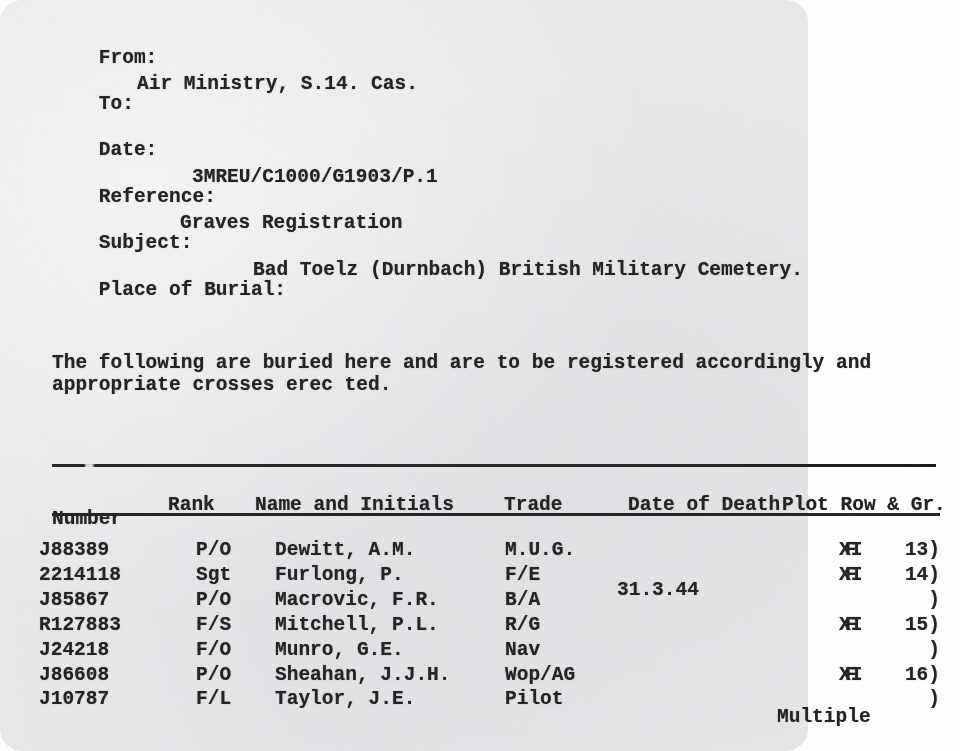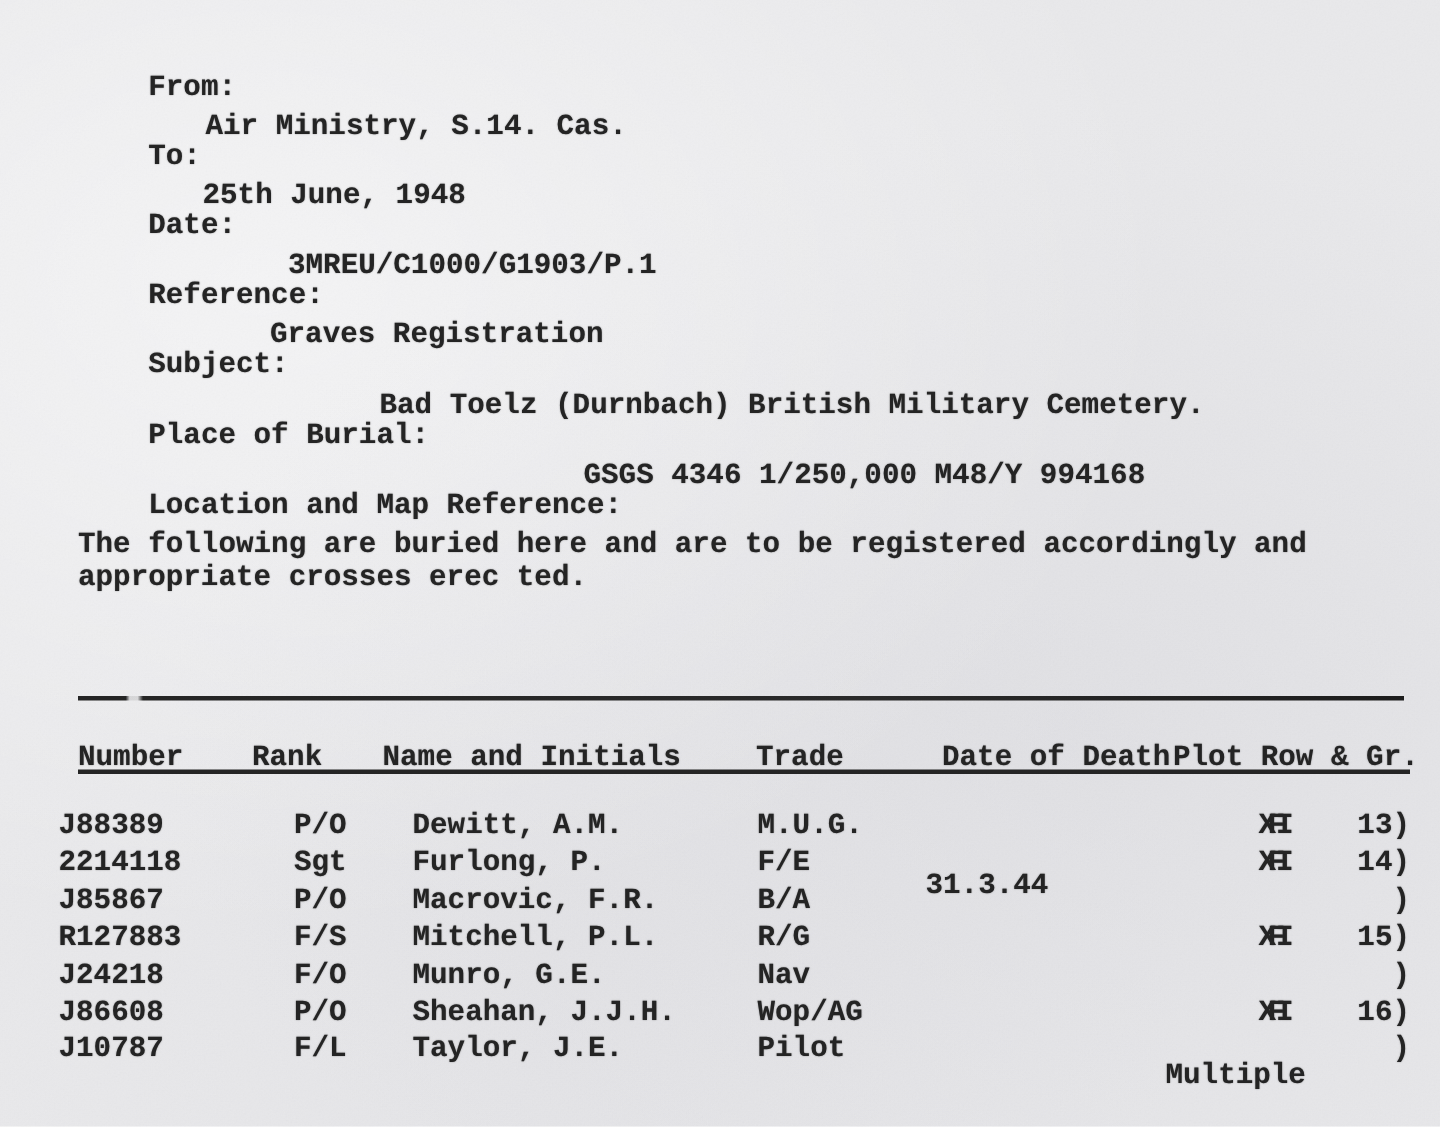--- a/index.html
+++ b/index.html
@@ -3,50 +3,51 @@
 <meta charset="utf-8">
 <style>
   html, body { margin: 0; padding: 0; }
   body {
     width: 960px; height: 751px;
     font-family: "Liberation Mono", "DejaVu Sans Mono", monospace;
     overflow: hidden;
   }
   .paper {
     position: relative;
-    width: 960px; height: 751px;
+    width: 808px; height: 751px;
     background:
       radial-gradient(ellipse at 18% 25%, rgba(255,255,255,0.5) 0%, rgba(255,255,255,0) 55%),
       radial-gradient(ellipse at 75% 65%, rgba(215,215,220,0.45) 0%, rgba(215,215,220,0) 60%),
       radial-gradient(ellipse at 40% 90%, rgba(222,222,226,0.4) 0%, rgba(222,222,226,0) 50%),
       #e9e9eb;
     color: #242424;
     font-size: 19.5px;
     font-weight: 700;
     line-height: 1;
+    border-radius: 22px;
   }
   .noise-layer {
     position: absolute; inset: 0;
     pointer-events: none;
     mix-blend-mode: multiply;
     opacity: .5;
   }
   .line { position: absolute; left: 52px; white-space: pre; text-shadow: 0 0 1px rgba(40,40,40,.55); }
   .line .val { position: absolute; top: 0; white-space: pre; }
   .note { position: absolute; left: 52px; width: 860px; line-height: 21.5px; text-shadow: 0 0 1px rgba(40,40,40,.55); }
   .rule { position: absolute; background: #252525; }
   .rule.broken {
     background: linear-gradient(90deg,
       #252525 0%, #252525 3.6%,
       rgba(37,37,37,0.1) 3.9%, rgba(37,37,37,0.1) 4.5%,
       #252525 4.9%, #2a2a2a 60%, #1d1d1d 100%);
   }
   .hdr-row, .t-row { position: absolute; left: 0; width: 960px; height: 25px; white-space: pre; text-shadow: 0 0 1px rgba(40,40,40,.55); }
   .hdr-row span, .t-row span { position: absolute; top: 0; }
-  .h-num   { left: 52px; }
+  .h-num   { left: 52px; margin-top: 14px; }
   .h-rank  { left: 168px; text-align: right; }
   .h-name  { left: 255px; }
   .h-trade { left: 504px; }
   .h-date  { left: 628px; }
   .h-plot  { left: 782px; }
   .c-num   { left: 39px; }
   .c-rank  { left: 196px; }
   .c-name  { left: 275px; }
   .c-trade { left: 505px; }
   .c-date  { left: 617px; margin-top: 40px; }
@@ -62,37 +63,32 @@
 
   <div class="line" style="top:29px">
     <span>From:</span>
   </div>
   <div class="line" style="top:75px">
     <span>To:</span>
     <span class="val" style="left:85px">Air Ministry, S.14. Cas.</span>
   </div>
   <div class="line" style="top:121px">
     <span>Date:</span>
-    <span class="val" style="left:83px">25th June, 1948</span>
   </div>
   <div class="line" style="top:168px">
     <span>Reference:</span>
     <span class="val" style="left:140px">3MREU/C1000/G1903/P.1</span>
   </div>
   <div class="line" style="top:214px">
     <span>Subject:</span>
     <span class="val" style="left:128px">Graves Registration</span>
   </div>
   <div class="line" style="top:261px">
     <span>Place of Burial:</span>
     <span class="val" style="left:201px">Bad Toelz (Durnbach) British Military Cemetery.</span>
-  </div>
-  <div class="line" style="top:308px">
-    <span>Location and Map Reference:</span>
-    <span class="val" style="left:337px">GSGS 4346 1/250,000 M48/Y 994168</span>
   </div>
 
   <div class="note" style="top:353px">
     <div>The following are buried here and are to be registered accordingly and</div>
     <div>appropriate crosses erec ted.</div>
   </div>
 
 
   <div class="rule broken" style="left:52px; top:464px; width:884px; height:3px"></div>
 

